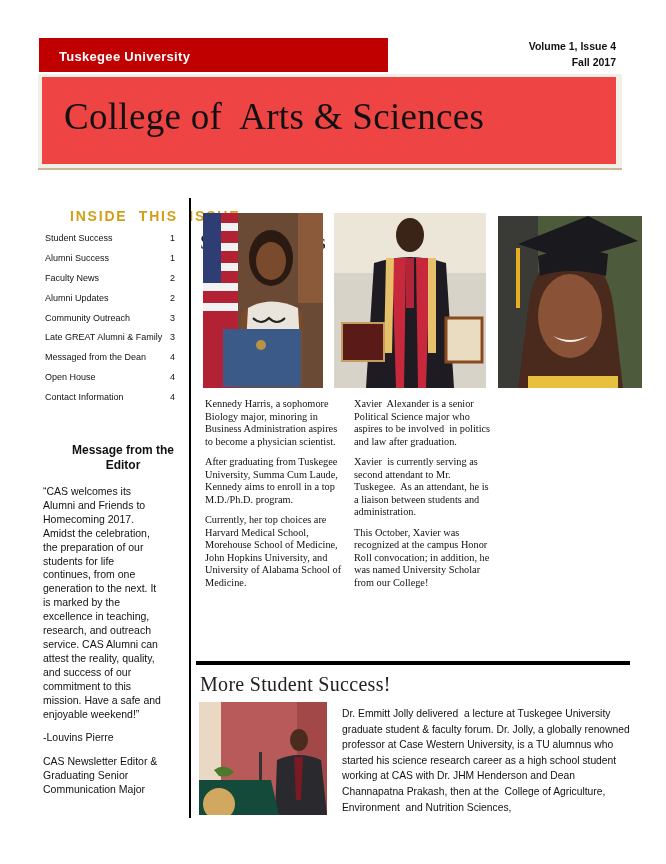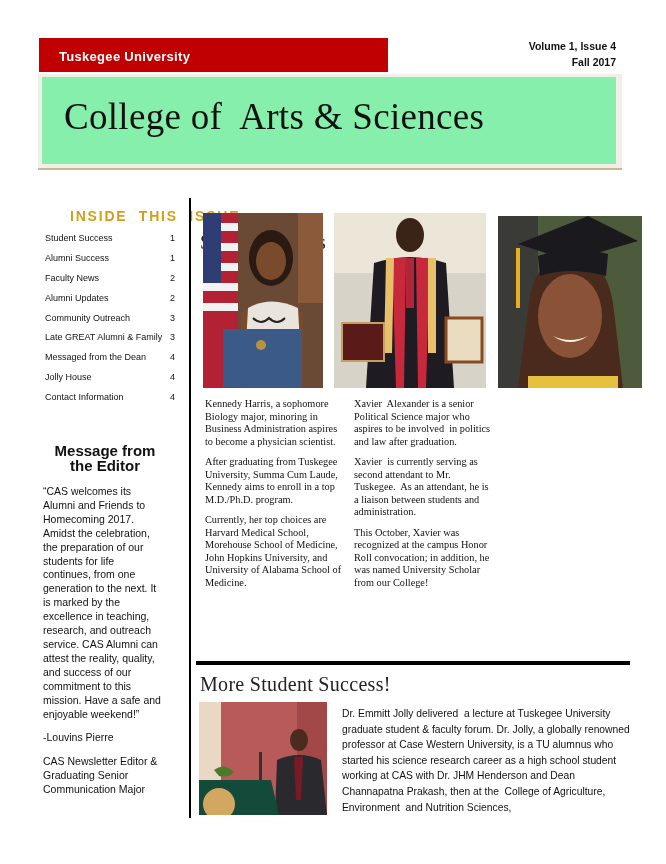--- a/index.html
+++ b/index.html
@@ -4,30 +4,30 @@
 <style>
   html, body { margin:0; padding:0; background:#ffffff; }
   body { width:666px; height:864px; position:relative; overflow:hidden; font-family:"Liberation Sans", sans-serif; color:#111; }
 
   .red-bar { position:absolute; left:39px; top:38px; width:349px; height:34px; background:#c00000; }
   .red-bar span { position:absolute; left:20px; top:11px; color:#fff; font-weight:bold; font-size:13px; letter-spacing:0.3px; }
 
   .issue { position:absolute; right:50px; top:38px; text-align:right; font-weight:bold; font-size:10.5px; line-height:16px; color:#111; }
 
   .banner-frame { position:absolute; left:38px; top:74px; width:584px; height:94px; background:#f1efe8; box-shadow:0 2px 0 #c8b792; }
-  .banner { position:absolute; left:4px; top:3px; right:6px; bottom:4px; background:#86efac; }
+  .banner { position:absolute; left:4px; top:3px; right:6px; bottom:4px; background:#ef4444; }
   .banner h1 { position:absolute; left:22px; top:18px; margin:0; font-family:"Liberation Serif", serif; font-weight:normal; font-size:37px; color:#111; letter-spacing:0.3px; }
 
   .sidebar { position:absolute; left:40px; top:200px; width:140px; }
   .inside-title { position:absolute; left:6px; top:8px; color:#d29f16; font-weight:bold; font-size:14px; letter-spacing:1.8px; white-space:nowrap;padding-left:24px; }
   .toc { position:absolute; left:5px; top:33px; width:130px; }
   .toc-row { height:19.9px; display:flex; justify-content:space-between; font-size:9px; color:#111; cursor:pointer; }
   .toc-row .p { width:10px; text-align:right; }
 
-  .editor-title { position:absolute; left:50px; top:443px; width:110px; text-align:center; font-weight:bold; font-size:15px; line-height:15px; }
+  .editor-title { position:absolute; left:68px; top:443px; width:110px; text-align:center; font-weight:bold; font-size:12px; line-height:15px; }
   .editor-body { position:absolute; left:43px; top:485px; width:120px; font-size:10.5px; line-height:13.9px; }
   .editor-body p { margin:0 0 10px 0; }
 
   .vrule { position:absolute; left:189px; top:198px; width:2px; height:620px; background:#000; }
   .hrule { position:absolute; left:196px; top:661px; width:434px; height:4px; background:#000; }
 
   .section-title { position:absolute; font-family:"Liberation Serif", serif; font-size:20px; color:#222; margin:0; font-weight:normal; letter-spacing:0.3px; }
 
   .photo { position:absolute; overflow:hidden; }
   .story { position:absolute; font-size:10.3px; line-height:12.5px; color:#111; }
@@ -76,21 +76,21 @@
       </div>
     <div class="toc-row">
         <span>Late GREAT Alumni &amp; Family</span>
         <span class="p">3</span>
       </div>
     <div class="toc-row">
         <span>Messaged from the Dean</span>
         <span class="p">4</span>
       </div>
     <div class="toc-row">
-        <span>Jolly House</span>
+        <span>Open House</span>
         <span class="p">4</span>
       </div>
     <div class="toc-row">
         <span>Contact Information</span>
         <span class="p">4</span>
       </div>
   </div>
 </div>
 
 <div class="editor-title">Message from the Editor</div>

